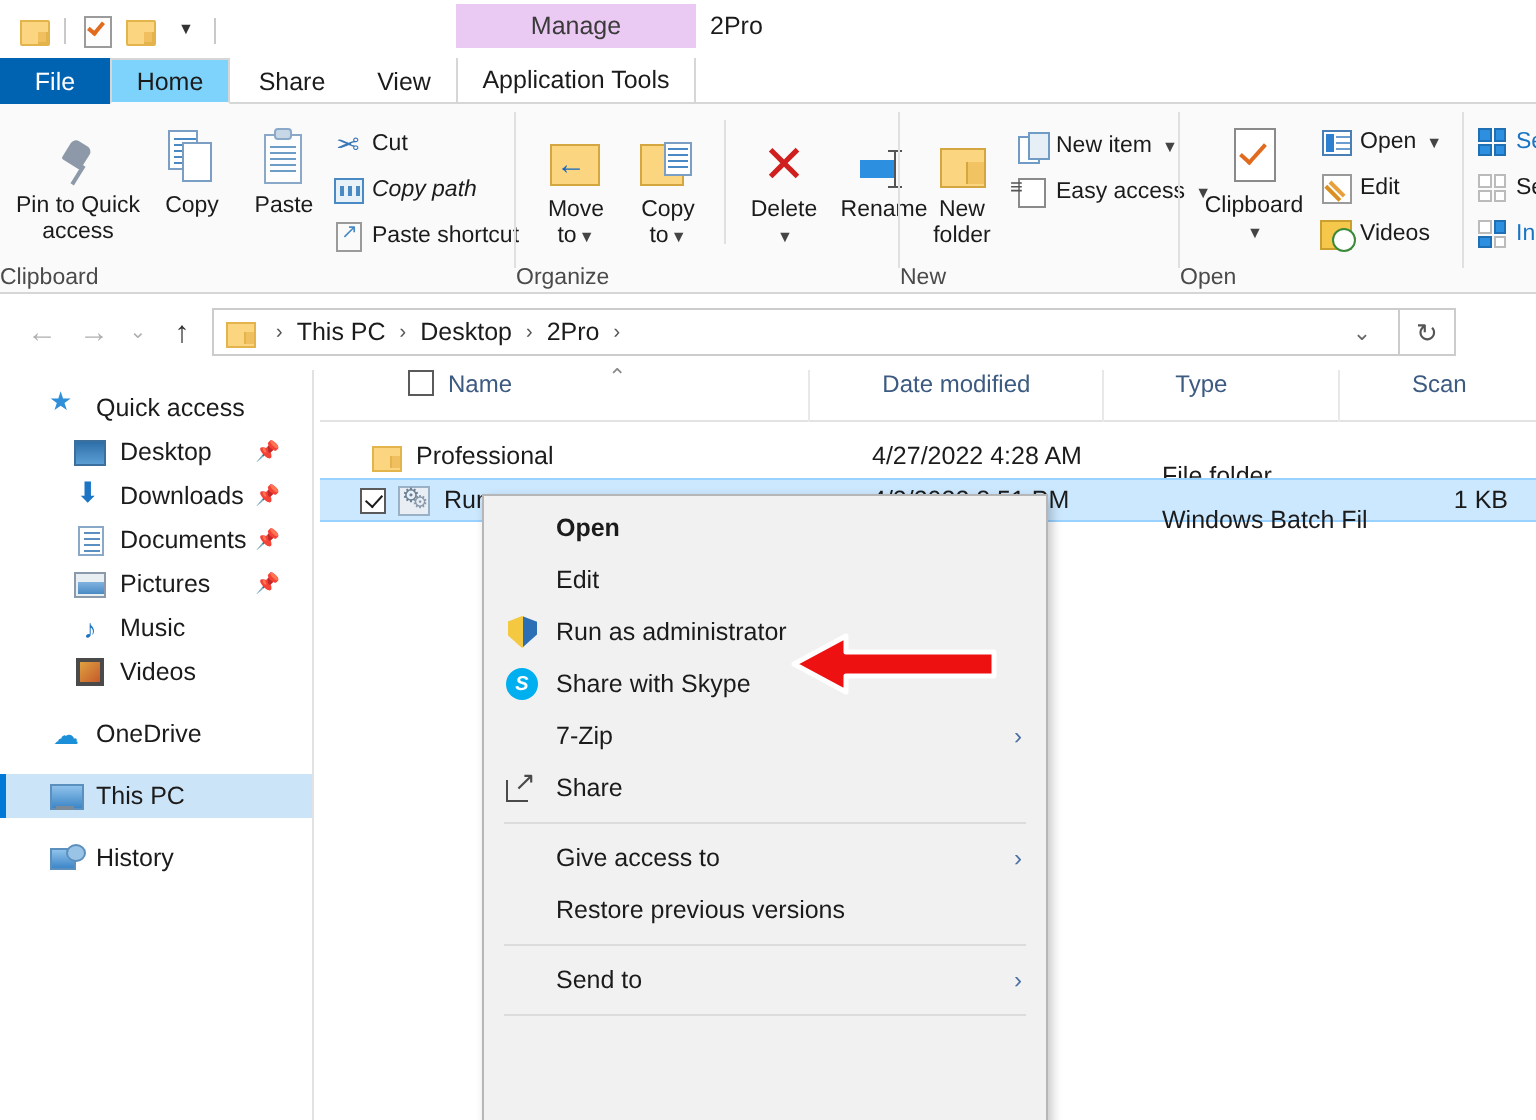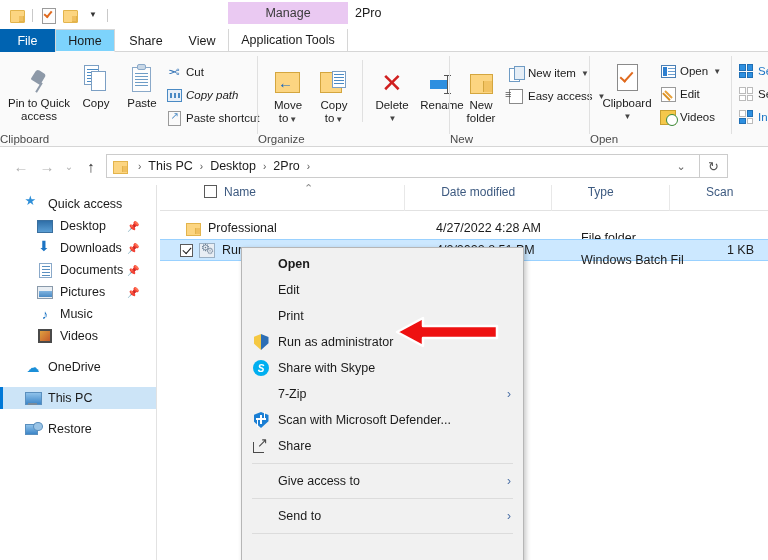--- a/index.html
+++ b/index.html
@@ -680,21 +680,21 @@
       <span class="ni">
           <span class="pc-ico"></span>
         </span>
       <span>This PC</span>
     </div>
     <div class="nav-gap"></div>
     <div class="nav-item">
       <span class="ni">
           <span class="net-ico"></span>
         </span>
-      <span>Restore</span>
+      <span>History</span>
     </div>
   </div>
 
   <div class="filearea">
     <div class="colheaders">
       <div class="colh name">
         <span class="hdr-check"></span>
         <span>Name</span>
         <span class="sortarrow">⌃</span>
       </div>
@@ -739,59 +739,51 @@
   <div class="ctxmenu">
     <div class="ctx-item bold">
       <span class="ctx-ico"></span>
       <span class="ctx-label">Open</span>
     </div>
     <div class="ctx-item">
       <span class="ctx-ico"></span>
       <span class="ctx-label">Edit</span>
     </div>
     <div class="ctx-item">
-      <span class="ctx-ico"></span>
-      <span class="ctx-label">Print</span>
-    </div>
-    <div class="ctx-item">
       <span class="ctx-ico">
           <span class="shield-ico"></span>
         </span>
       <span class="ctx-label">Run as administrator</span>
     </div>
     <div class="ctx-item">
       <span class="ctx-ico">
           <span class="skype-ico">S</span>
         </span>
       <span class="ctx-label">Share with Skype</span>
     </div>
     <div class="ctx-item">
       <span class="ctx-ico"></span>
       <span class="ctx-label">7-Zip</span>
       <span class="ctx-sub">›</span>
-    </div>
-    <div class="ctx-item">
-      <span class="ctx-ico">
-          <span class="defender-ico">
-            <span class="defender-cross"></span>
-          </span>
-        </span>
-      <span class="ctx-label">Scan with Microsoft Defender...</span>
     </div>
     <div class="ctx-item">
       <span class="ctx-ico">
           <span class="share-ico"></span>
         </span>
       <span class="ctx-label">Share</span>
     </div>
     <div class="ctx-sep"></div>
     <div class="ctx-item">
       <span class="ctx-ico"></span>
       <span class="ctx-label">Give access to</span>
       <span class="ctx-sub">›</span>
+    </div>
+    <div class="ctx-item">
+      <span class="ctx-ico"></span>
+      <span class="ctx-label">Restore previous versions</span>
     </div>
     <div class="ctx-sep"></div>
     <div class="ctx-item">
       <span class="ctx-ico"></span>
       <span class="ctx-label">Send to</span>
       <span class="ctx-sub">›</span>
     </div>
     <div class="ctx-sep"></div>
 
   </div>

